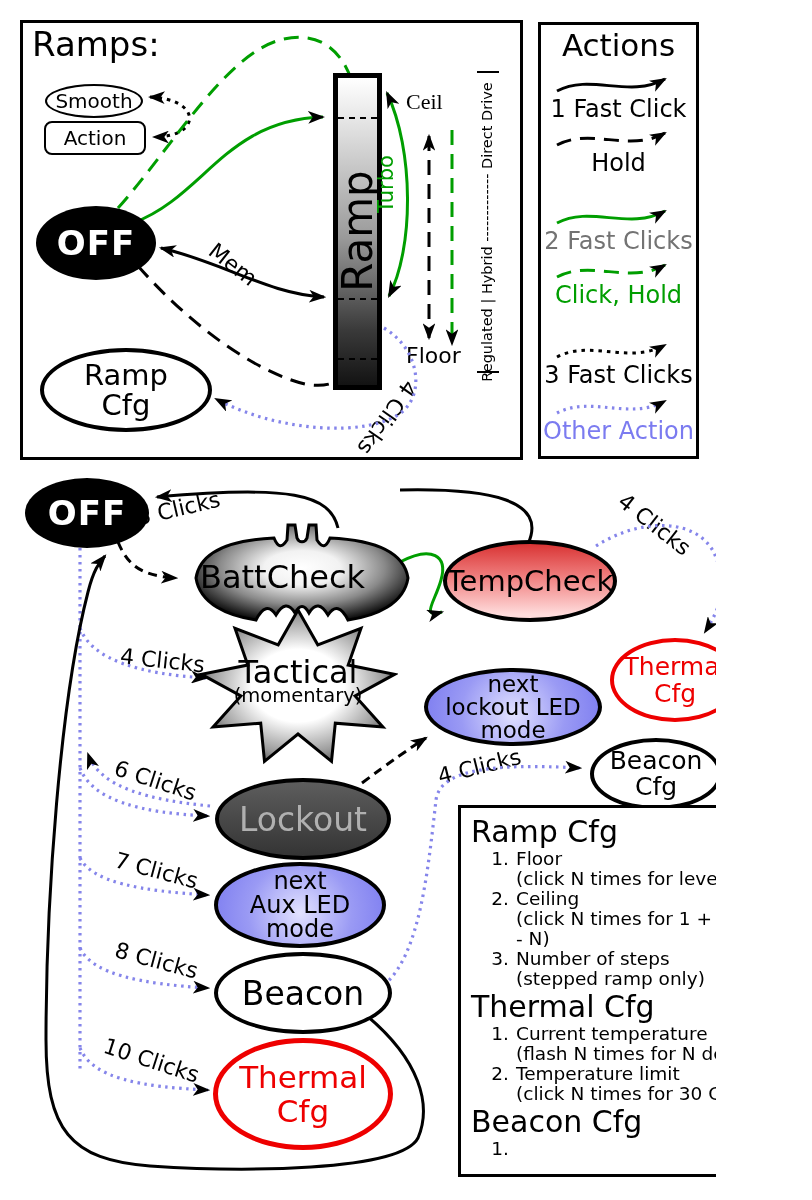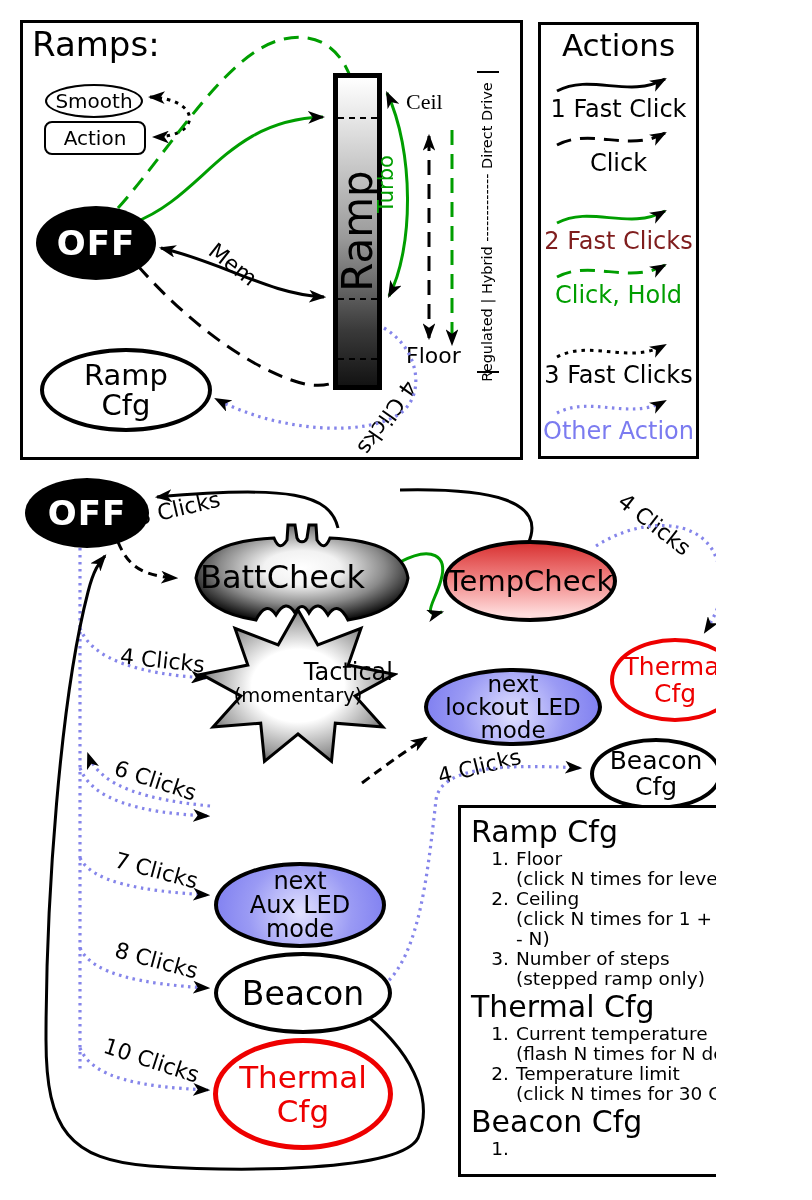--- a/index.html
+++ b/index.html
@@ -49,21 +49,21 @@
   .act-arrow{width:135px;height:30px;display:block;}
   .act-label{font-size:24px;line-height:20px;text-align:center;white-space:nowrap;}
   
   #big-title{left:433px;top:269px;width:640px;height:100px;transform:rotate(-90deg);
              font-size:76px;font-weight:bold;text-align:center;line-height:100px;letter-spacing:-2px;white-space:nowrap;}
   
   #off-lower{left:25px;top:478px;width:124px;height:70px;background:#000;border:none;
              color:#fff;font-size:34px;font-weight:bold;letter-spacing:1px;}
   #battcheck-text{left:200px;top:558px;width:210px;font-size:32px;z-index:3;}
   #tactical-text{left:203px;top:660px;width:190px;text-align:center;z-index:3;line-height:24px;}
-  #tactical-text .t1{font-size:24px;text-align:right;}
+  #tactical-text .t1{font-size:32px;}
   #tactical-text .t2{font-size:19.5px;}
   #tempcheck{left:443px;top:540px;width:166px;height:74px;font-size:29px;
              background:linear-gradient(180deg,#d93434 0%,#f08080 45%,#ffdcdc 95%);}
   #lockout-led{left:424px;top:668px;width:170px;height:70px;font-size:23px;line-height:23px;
                background:radial-gradient(circle at 50% 60%,#e2e2ff 0%,#9a9af4 55%,#7b7bf0 100%);}
   #thermal-cfg-right{left:610px;top:638px;width:122px;height:76px;border-color:#ee0000;color:#ee0000;
                      font-size:25px;line-height:27px;}
   #beacon-cfg{left:590px;top:738px;width:124px;height:64px;font-size:25px;line-height:26px;}
   #lockout{left:215px;top:778px;width:168px;height:74px;font-size:33px;color:#b0b0b0;
            background:linear-gradient(180deg,#5d5d5d,#343434);}
@@ -151,25 +151,25 @@
 
   <div class="box" id="actions-box">
     <div id="actions-title">Actions</div>
     <svg class="act-arrow" style="margin-top:6px;">
       <path class="wire" d="M 6,22 C 40,4 78,30 114,10" marker-end="url(#arr)"></path>
       </svg>
     <div class="act-label">1 Fast Click</div>
     <svg class="act-arrow" style="margin-top:4px;">
       <path class="wire dash-l" d="M 6,22 C 40,4 78,30 114,10" marker-end="url(#arr)"></path>
       </svg>
-    <div class="act-label">Click</div>
+    <div class="act-label">Hold</div>
     <svg class="act-arrow" style="margin-top:28px;">
       <path class="wire green" d="M 6,22 C 40,4 78,30 114,10" marker-end="url(#arr)"></path>
       </svg>
-    <div class="act-label" style="color:#7f1d1d;">2 Fast Clicks</div>
+    <div class="act-label" style="color:#737373;">2 Fast Clicks</div>
     <svg class="act-arrow" style="margin-top:4px;">
       <path class="wire green dash-l" d="M 6,22 C 40,4 78,30 114,10" marker-end="url(#arr)"></path>
       </svg>
     <div class="act-label" style="color:#009e00;">Click, Hold</div>
     <svg class="act-arrow" style="margin-top:30px;">
       <path class="wire dot" d="M 6,22 C 40,4 78,30 114,10" marker-end="url(#arr)"></path>
       </svg>
     <div class="act-label">3 Fast Clicks</div>
     <svg class="act-arrow" style="margin-top:6px;">
       <path class="wire purple pdot" d="M 6,22 C 40,4 78,30 114,10" marker-end="url(#arr)"></path>
@@ -211,20 +211,21 @@
   </div>
 
   <div class="ellipse node" id="tempcheck">TempCheck</div>
   <div class="ellipse node" id="lockout-led">next
 lockout LED
 mode</div>
   <div class="ellipse node" id="thermal-cfg-right">Thermal
 Cfg</div>
   <div class="ellipse node" id="beacon-cfg">Beacon
 Cfg</div>
+  <div class="ellipse node" id="lockout">Lockout</div>
   <div class="ellipse node" id="aux-led">next
 Aux LED
 mode</div>
   <div class="ellipse node" id="beacon">Beacon</div>
   <div class="ellipse node" id="thermal-cfg-bottom">Thermal
 Cfg</div>
 
   <div class="lbl" id="l3">3 Clicks</div>
   <div class="lbl" id="l4">4 Clicks</div>
   <div class="lbl" id="l6">6 Clicks</div>

